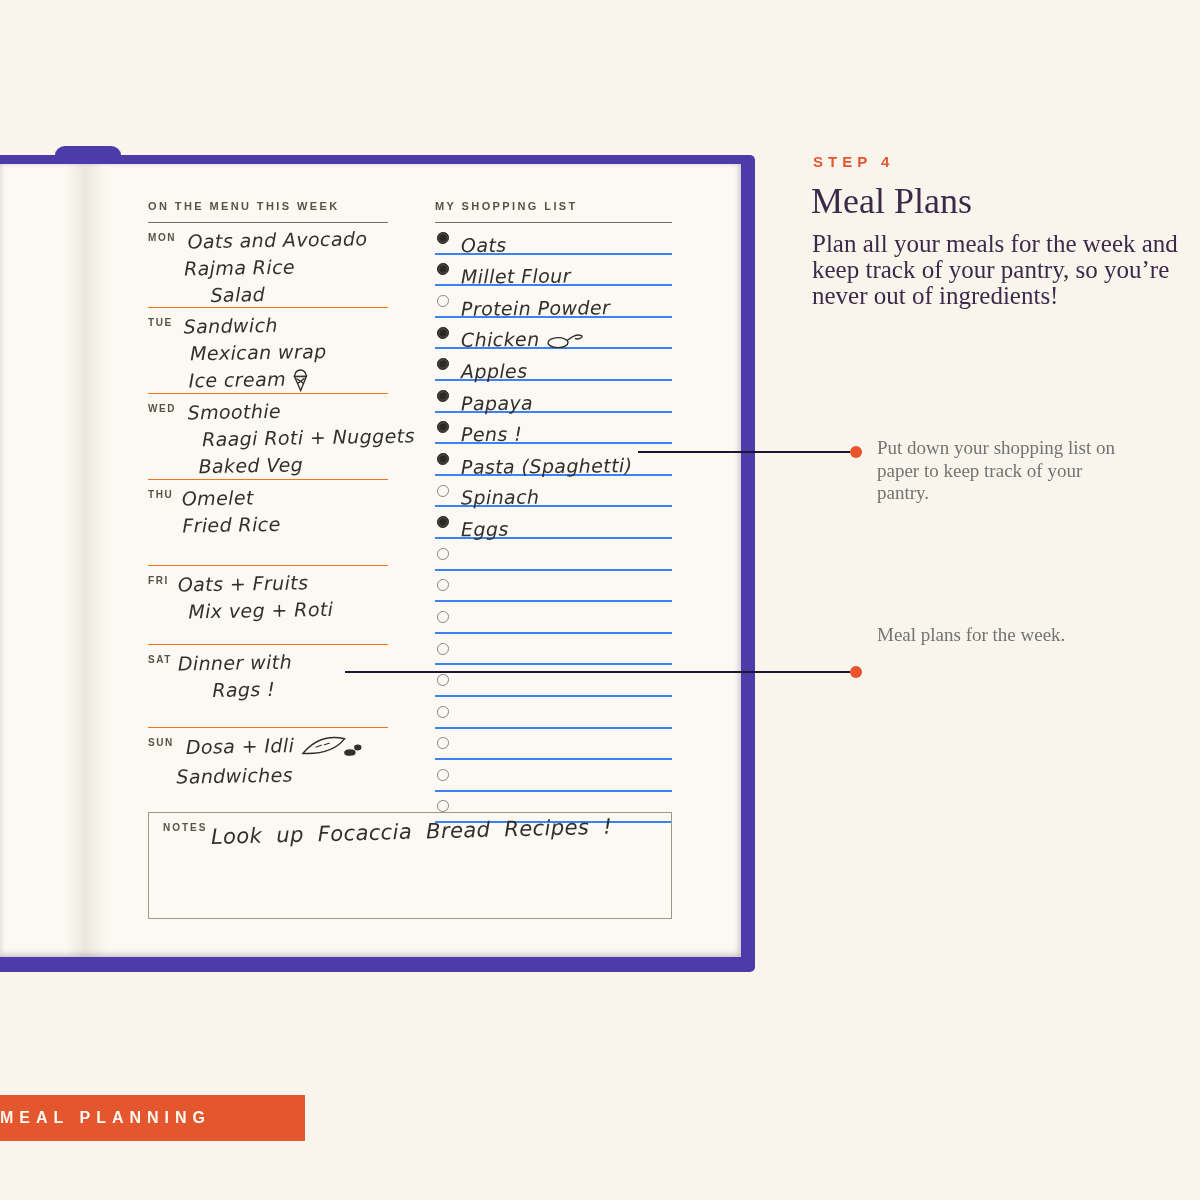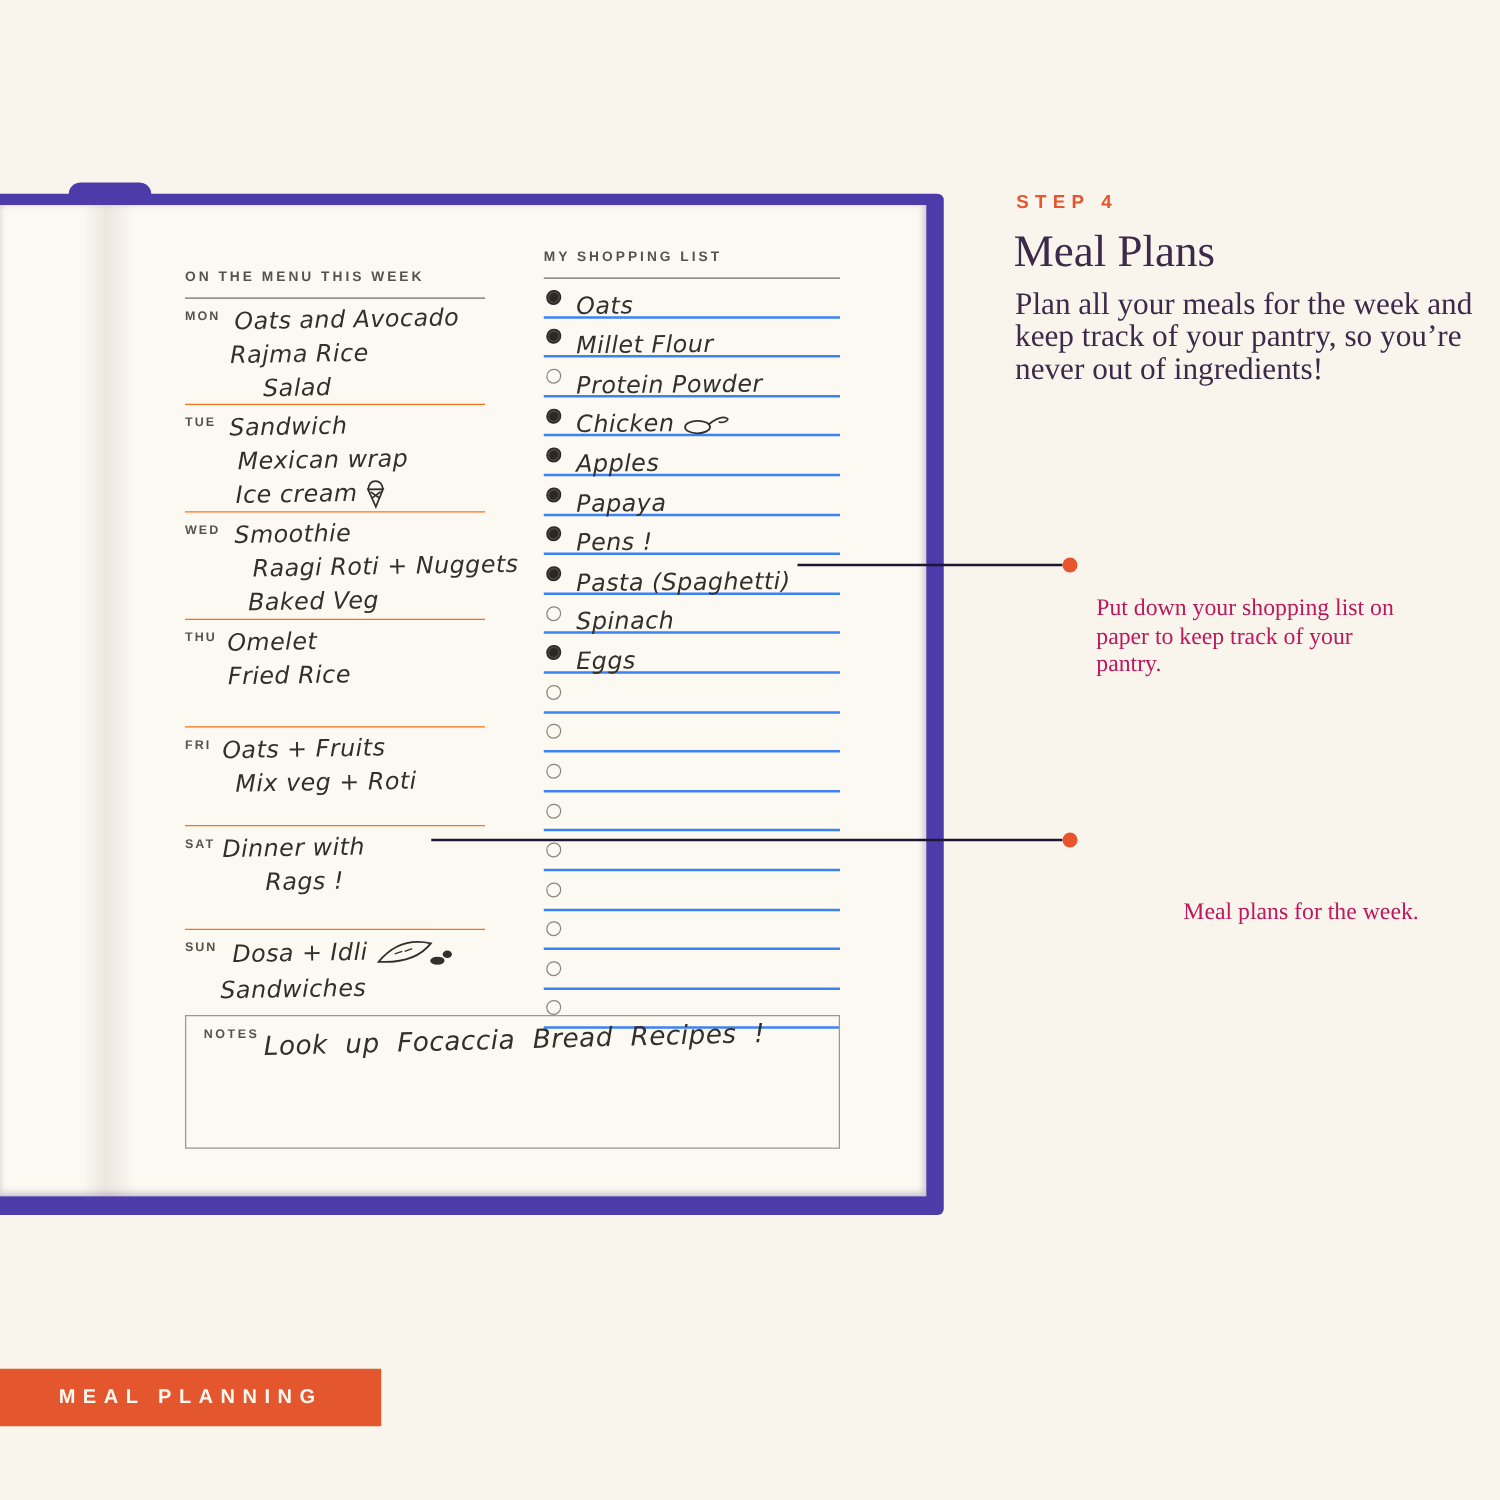--- a/index.html
+++ b/index.html
@@ -10,21 +10,21 @@
   }
   .stage{position:absolute;inset:0;width:1200px;height:1200px;}
 
   
   .cover{position:absolute;left:0;top:155px;width:755px;height:817px;background:#4c3ba8;border-radius:0 5px 5px 0;}
   .bump{position:absolute;left:55px;top:146px;width:66px;height:20px;background:#4c3ba8;border-radius:10px 10px 0 0 / 9px 9px 0 0;}
   .page{position:absolute;left:0;top:164px;width:741px;height:793px;background:#fcf9f2;box-shadow:inset 0 -3px 6px rgba(40,25,90,.18), inset -3px 0 5px rgba(40,25,90,.12);}
   .spine{position:absolute;left:66px;top:0;width:42px;height:100%;background:linear-gradient(90deg,rgba(0,0,0,0) 0%,rgba(90,80,60,.10) 45%,rgba(0,0,0,0) 100%);}
 
   .col-header{font-size:11px;letter-spacing:2.4px;color:#56534b;font-weight:bold;padding:36px 0 10px 0;border-bottom:1px solid #6f6d66;}
-  .menu-col{position:absolute;left:148px;top:16px;width:240px;}
+  .menu-col{position:absolute;left:148px;top:0;width:240px;}
   .shop-col{position:absolute;left:435px;top:0;width:237px;}
 
   .day{position:relative;border-bottom:1px solid #f97316;}
   .day.last{border-bottom:none;}
   .day-label{position:absolute;left:0;top:9px;font-size:10px;letter-spacing:1.6px;color:#56534b;font-weight:bold;}
   .hand{font-family:"DejaVu Sans",sans-serif;font-style:italic;font-size:19px;color:#33302b;letter-spacing:.4px;}
   .day-lines{padding-top:4px;transform:rotate(-1deg);}
   .day-line{line-height:27px;white-space:nowrap;}
 
   .shop-row{position:relative;height:29.6px;border-bottom:2px solid #3b82f6;}
@@ -39,24 +39,24 @@
 
   .doodle{display:inline-block;vertical-align:middle;margin-left:6px;}
 
   
   .step-label{position:absolute;left:813px;top:153px;font-size:15px;font-weight:bold;letter-spacing:5px;color:#e4572e;}
   .title{position:absolute;left:811px;top:180px;font-family:"Liberation Serif",serif;font-size:36px;color:#3d2a4a;}
   .desc{position:absolute;left:812px;top:231px;width:372px;font-family:"Liberation Serif",serif;font-size:25px;line-height:26px;color:#3d2a4a;}
 
   .callout-line{position:absolute;height:2px;background:#1e1535;}
   .callout-dot{position:absolute;width:12px;height:12px;border-radius:50%;background:#e8542c;}
-  .callout-text{position:absolute;left:877px;width:258px;font-family:"Liberation Serif",serif;font-size:19px;line-height:22.5px;color:#be185d;margin-top:39px;}
+  .callout-text{position:absolute;left:877px;width:258px;font-family:"Liberation Serif",serif;font-size:19px;line-height:22.5px;color:#737373;}
 
   
-  .badge{position:absolute;left:0;top:1095px;width:305px;height:46px;background:#e4572e;display:flex;align-items:center;justify-content:center;}
+  .badge{position:absolute;left:0;top:1095px;width:305px;height:46px;background:#e4572e;display:flex;align-items:center;}
   .badge span{font-size:16px;letter-spacing:6px;color:#fdf8f0;font-weight:bold;}
 </style>
 </head>
 <body>
 
 <div class="stage">
 
   <div class="bump"></div>
   <div class="cover"></div>
   <div class="page">
@@ -214,18 +214,18 @@
   <div class="step-label">STEP 4</div>
   <div class="title">Meal Plans</div>
   <div class="desc">Plan all your meals for the week and keep track of your pantry, so you’re never out of ingredients!</div>
 
   <div class="callout-line" style="left:638px;top:451px;width:212px;"></div>
   <div class="callout-dot" style="left:850px;top:446px;"></div>
   <div class="callout-text" style="top:437px;">Put down your shopping list on paper to keep track of your pantry.</div>
 
   <div class="callout-line" style="left:345px;top:671px;width:505px;"></div>
   <div class="callout-dot" style="left:850px;top:666px;"></div>
-  <div class="callout-text" style="top:680px;text-align:right;">Meal plans for the week.</div>
+  <div class="callout-text" style="top:624px;">Meal plans for the week.</div>
 
   <div class="badge">
     <span>MEAL PLANNING</span>
   </div>
 </div>
 
 </body></html>

